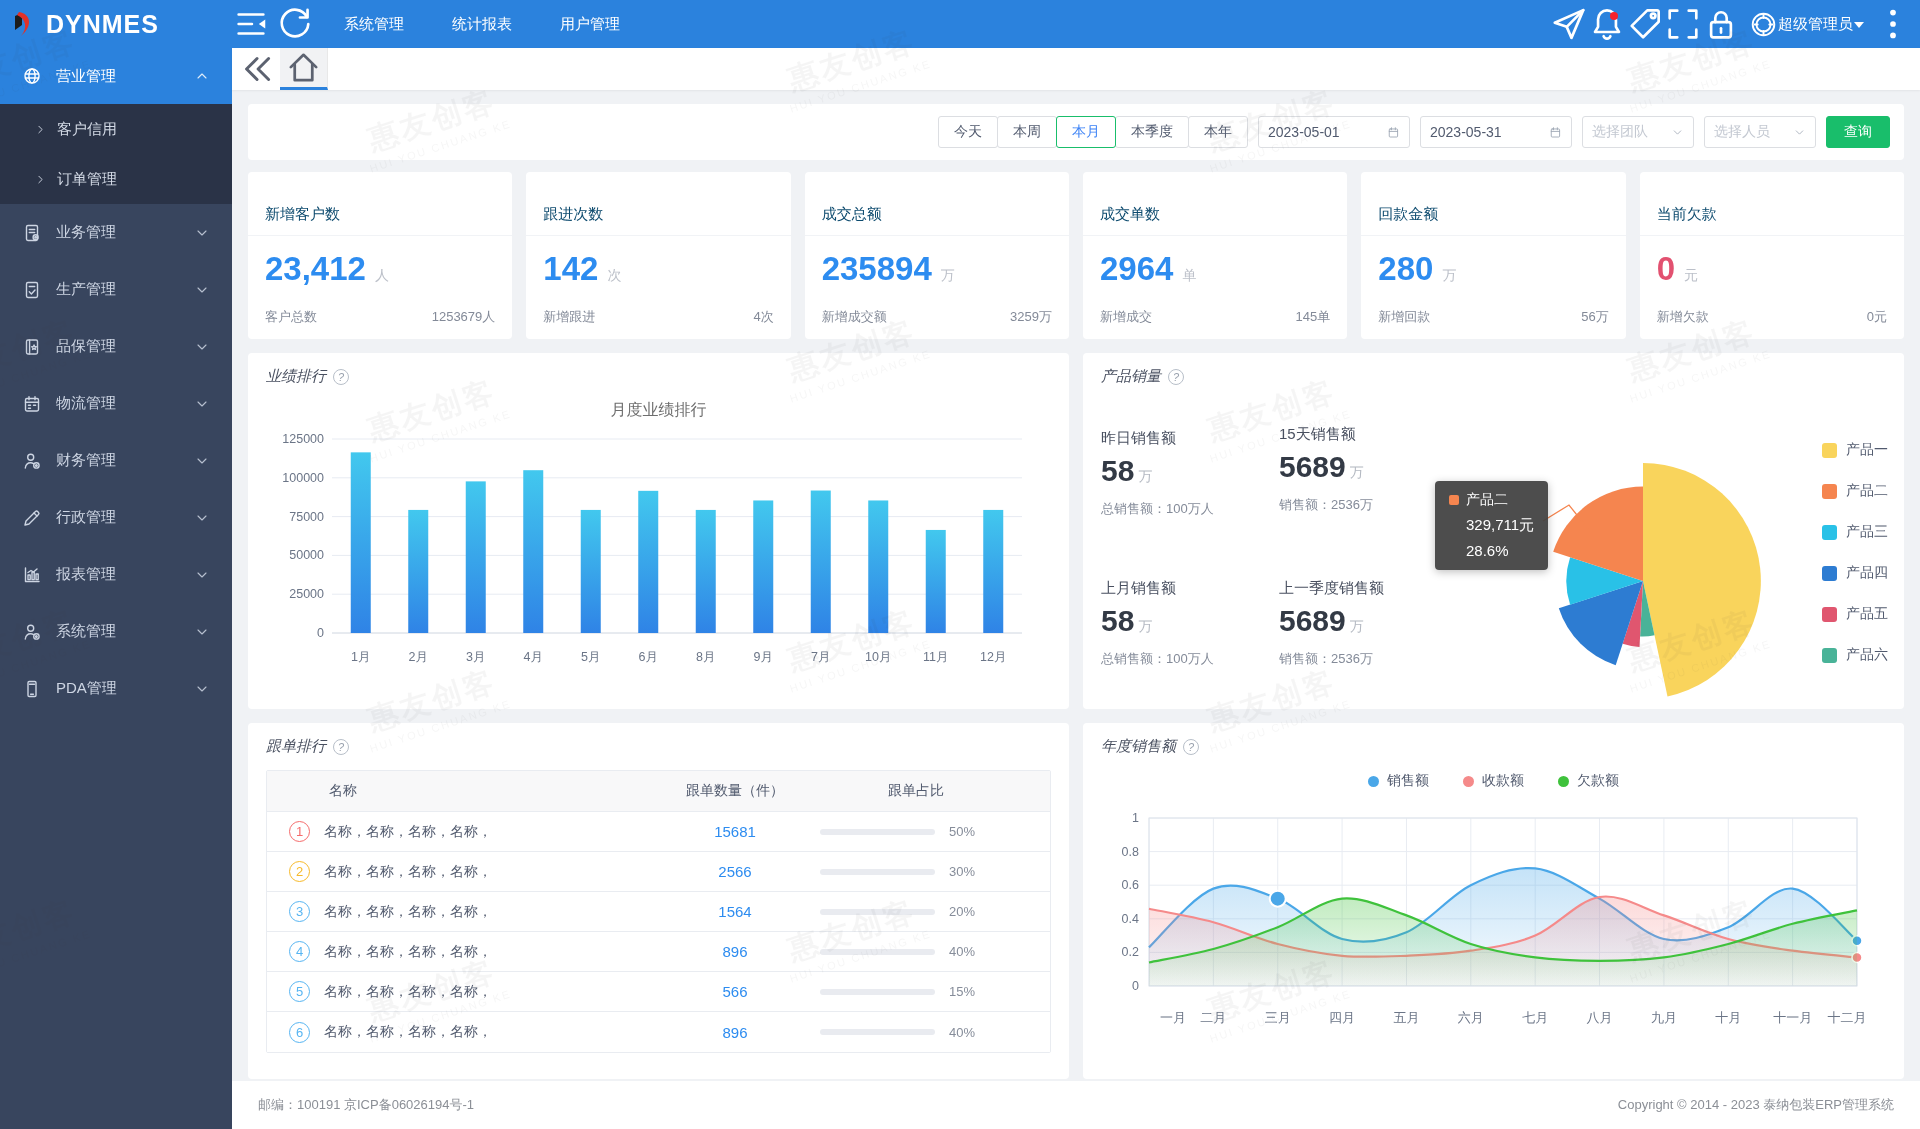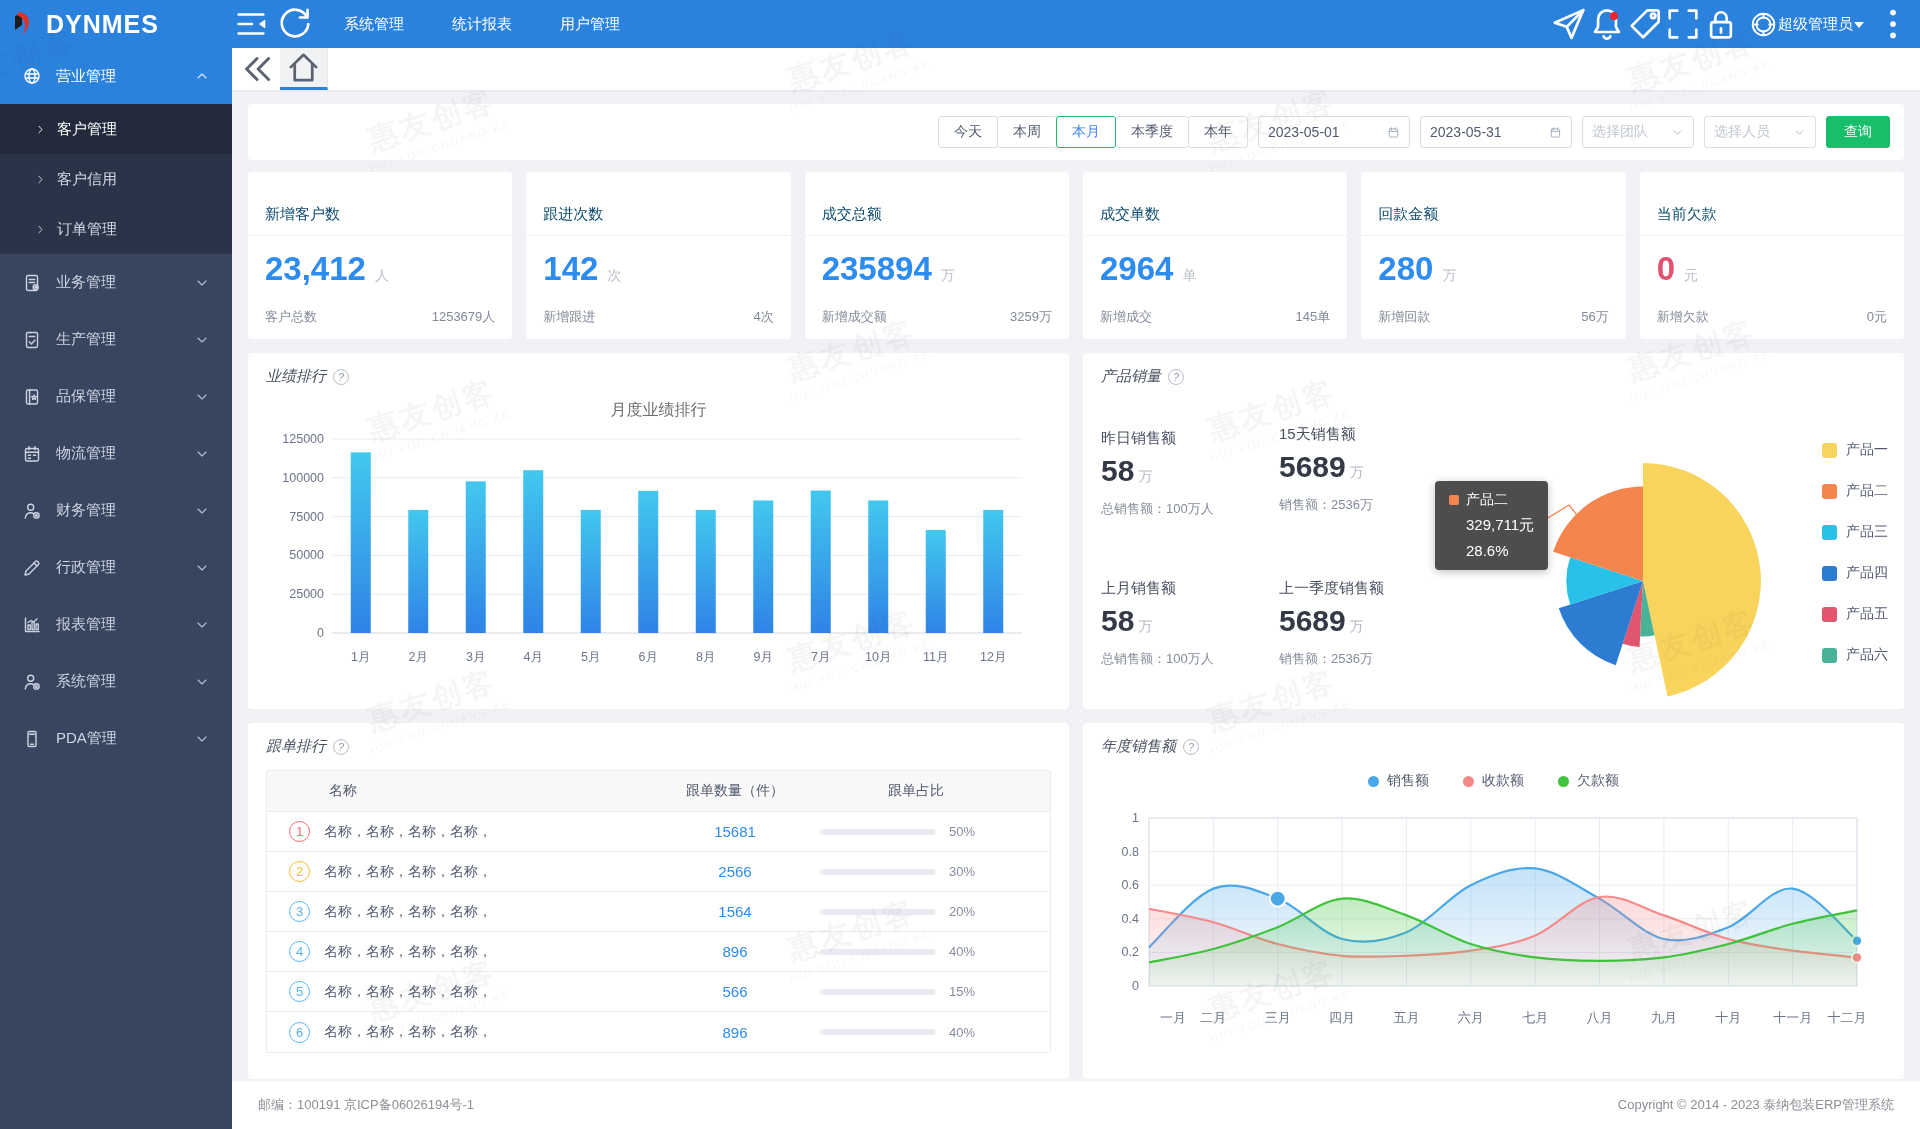--- a/index.html
+++ b/index.html
@@ -243,28 +243,20 @@
             </svg>
           </span>
           <span>营业管理</span>
           <span class="chev">
             <svg viewBox="0 0 20 20" fill="none" stroke="currentColor" stroke-width="1.4" stroke-linecap="round" stroke-linejoin="round" style="width:100%;height:100%;display:block">
               <path d="M5 12.5l5-5 5 5"></path>
             </svg>
           </span>
         </div>
         <div class="submenu">
-          <div class="submenu-item active">
-            <span class="arr">
-              <svg viewBox="0 0 20 20" fill="none" stroke="currentColor" stroke-width="1.4" stroke-linecap="round" stroke-linejoin="round" style="width:100%;height:100%;display:block">
-                <path d="M7.5 5l5 5-5 5"></path>
-              </svg>
-            </span>
-            <span>客户管理</span>
-          </div>
           <div class="submenu-item">
             <span class="arr">
               <svg viewBox="0 0 20 20" fill="none" stroke="currentColor" stroke-width="1.4" stroke-linecap="round" stroke-linejoin="round" style="width:100%;height:100%;display:block">
                 <path d="M7.5 5l5 5-5 5"></path>
               </svg>
             </span>
             <span>客户信用</span>
           </div>
           <div class="submenu-item">
             <span class="arr">

